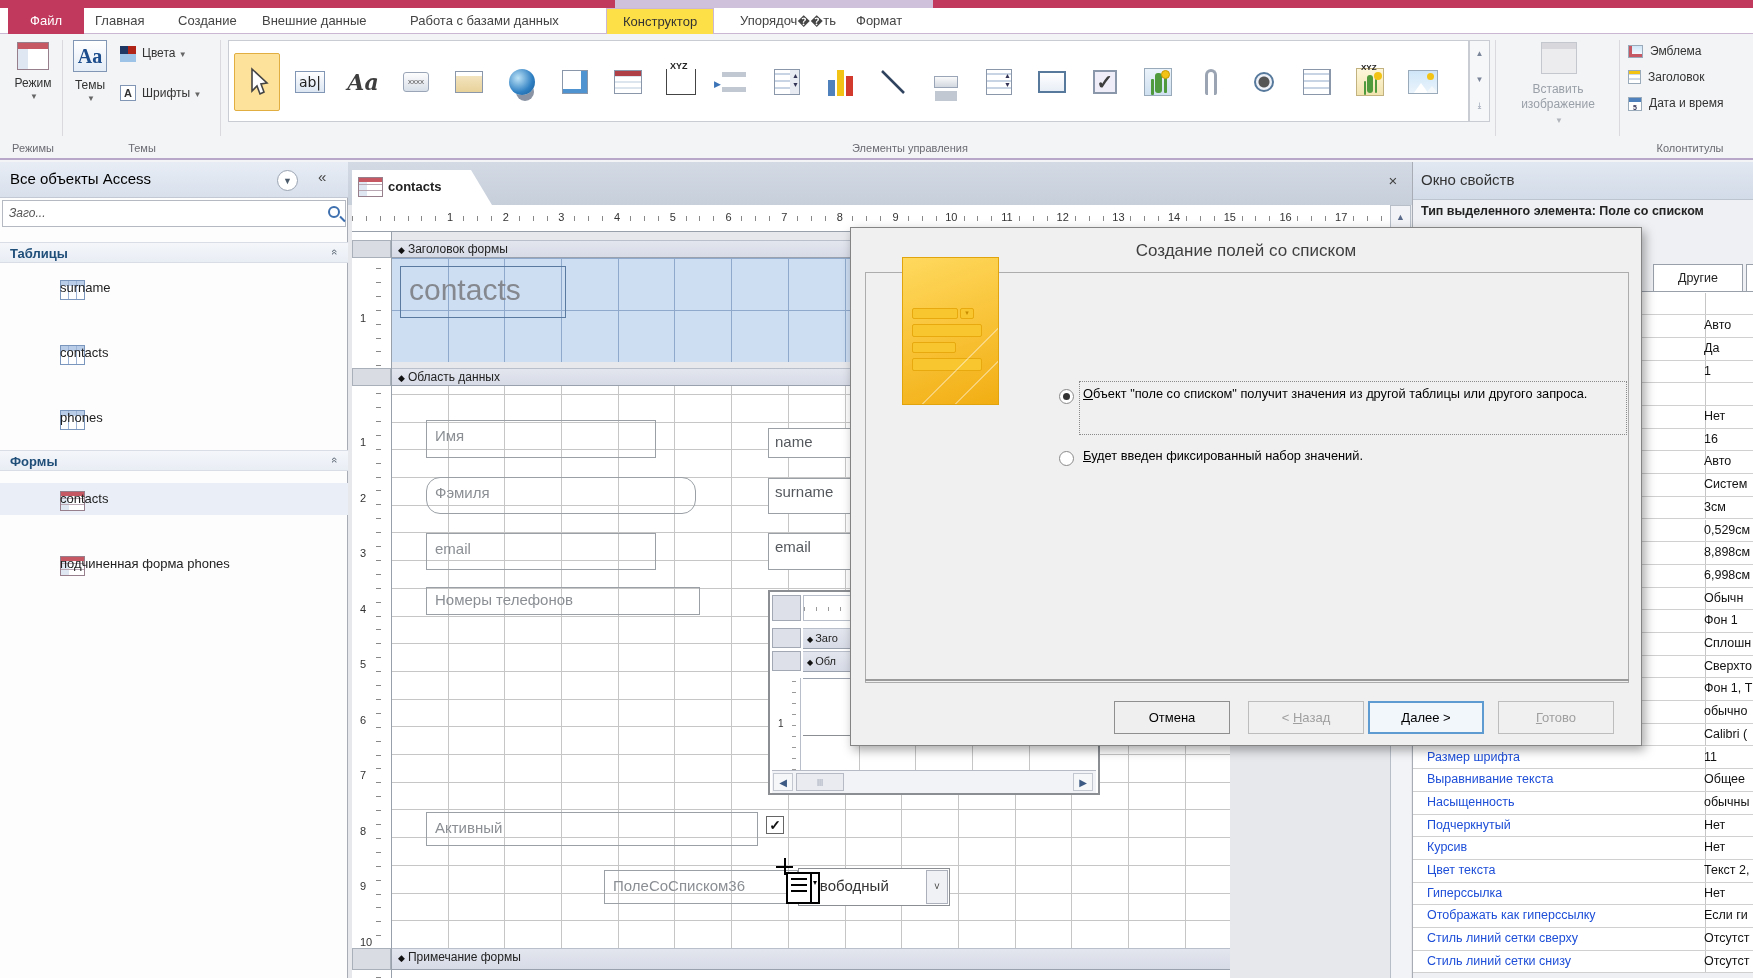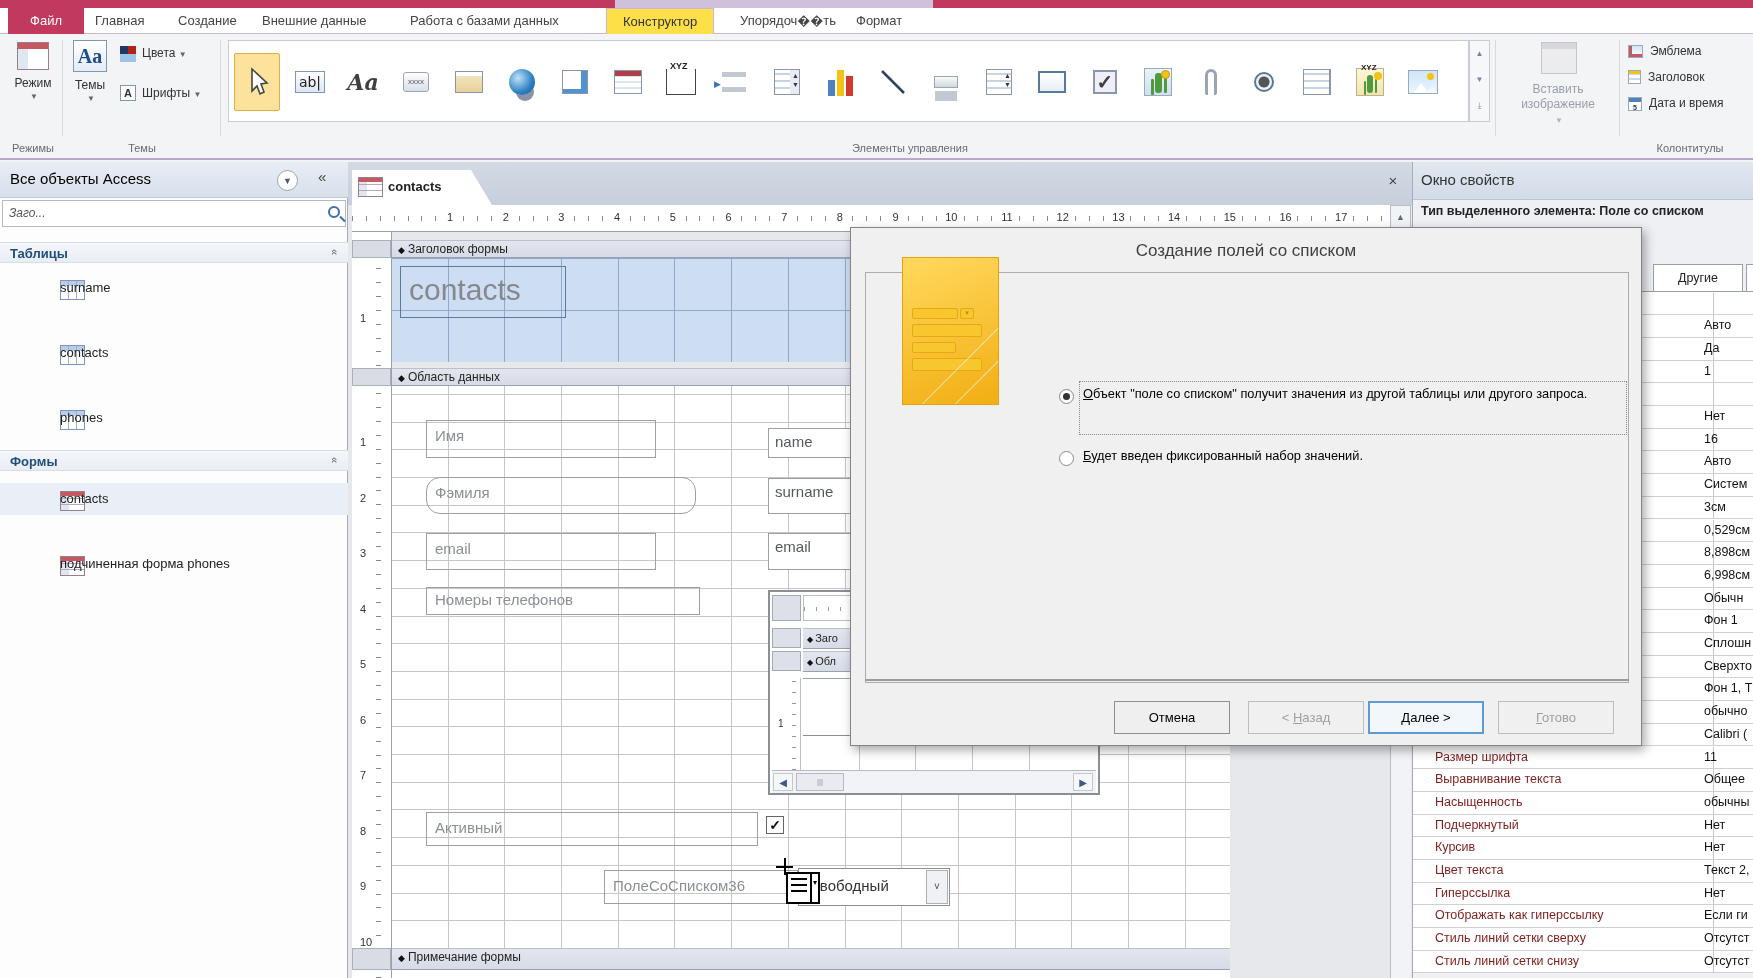--- a/index.html
+++ b/index.html
@@ -81,21 +81,21 @@
   .cross::before{content:"";position:absolute;left:8px;top:0;width:2px;height:17px;background:#000}
   .cross::after{content:"";position:absolute;left:0;top:8px;width:17px;height:2px;background:#000}
   
   .panel{left:1412px;top:162px;width:341px;height:816px;background:#eef0f3;border-left:1px solid #a8adb5}
   .phdr{left:0;top:0;width:341px;height:38px;background:linear-gradient(#e2e8f1,#d2dbe8);border-bottom:1px solid #bcc4d0}
   .phdr span{position:absolute;left:8px;top:9px;font-size:15px;color:#333}
   .ptype{left:8px;top:42px;font-size:12.5px;font-weight:bold;color:#222;white-space:nowrap}
   .ptab{top:102px;height:27px;background:#fff;border:1px solid #9aa0aa;border-bottom:none;font-size:12.5px;color:#222;text-align:center;line-height:26px}
   .pgrid{left:0;top:129px;width:341px;height:682px;background:#fff;border-top:1px solid #9aa0aa}
   .prow{position:absolute;left:0;width:341px;border-bottom:1px solid #d0d0d0}
-  .pname{position:absolute;left:16px;top:0;bottom:0;width:285px;border-right:1px solid #c6c6c6;font-size:12.5px;color:#7f1d1d;padding:3px 0 0 6px;white-space:nowrap;overflow:hidden}
+  .pname{position:absolute;left:8px;top:0;bottom:0;width:285px;border-right:1px solid #c6c6c6;font-size:12.5px;color:#1d4ed8;padding:3px 0 0 6px;white-space:nowrap;overflow:hidden}
   .pval{position:absolute;left:286px;top:0;bottom:0;right:0;font-size:12.5px;color:#111;padding:3px 0 0 5px;white-space:nowrap;overflow:hidden}
   
   .dialog{left:850px;top:227px;width:792px;height:519px;background:#f0f0f0;border:1px solid #848484;box-shadow:3px 4px 10px rgba(0,0,0,.35);z-index:10}
   .dtitle{left:0;top:13px;width:100%;text-align:center;font-size:17px;color:#3f3f3f}
   .dpanel{left:14px;top:44px;width:764px;height:411px;border:1px solid #adadad}
   .dgraphic{left:51px;top:29px;width:97px;height:148px;background:linear-gradient(160deg,#ffd95e,#f2ae13);border:1px solid #e2a40c;overflow:hidden}
   .gbar{position:absolute;background:#f8c62e;border:1px solid #e7a90d;border-radius:2px}
   .gdiag{position:absolute;width:170px;height:1px;background:rgba(255,255,255,.55);transform:rotate(-45deg)}
   .dintro{left:191px;top:19px;width:560px;font-size:12.8px;color:#000;line-height:17px;white-space:pre}
   .radio{position:absolute;width:15px;height:15px;border:1px solid #8a8a8a;border-radius:50%;background:#fff}

